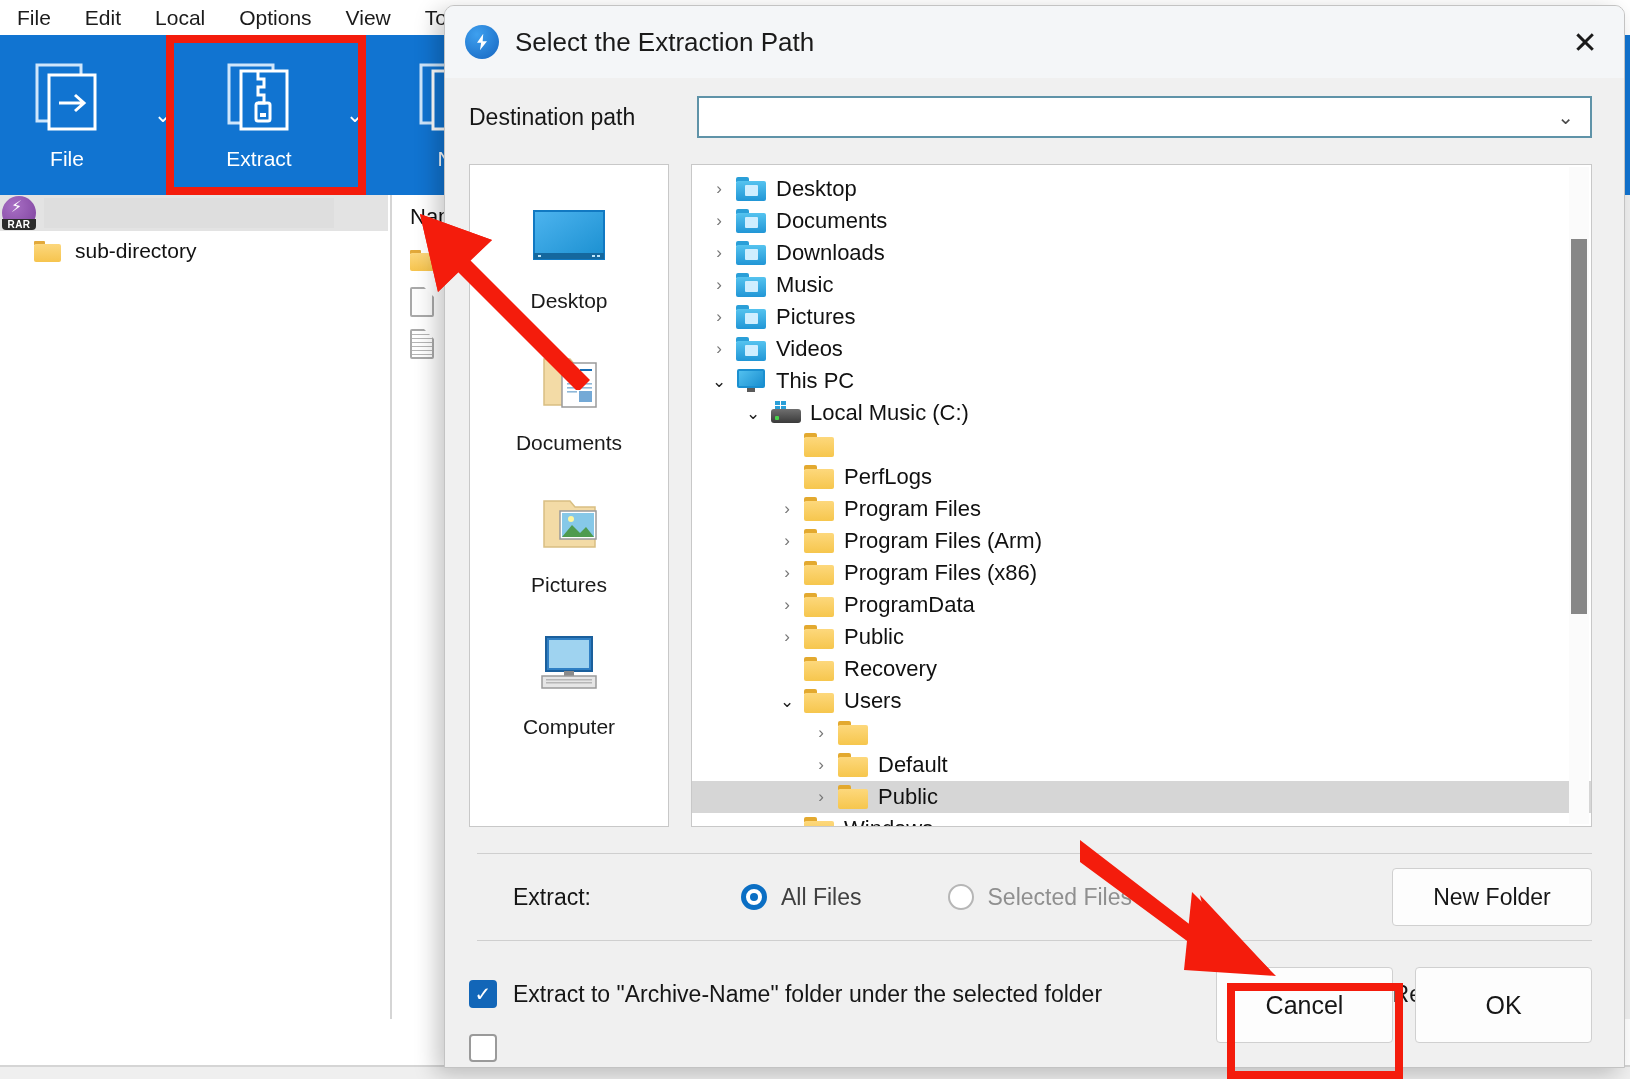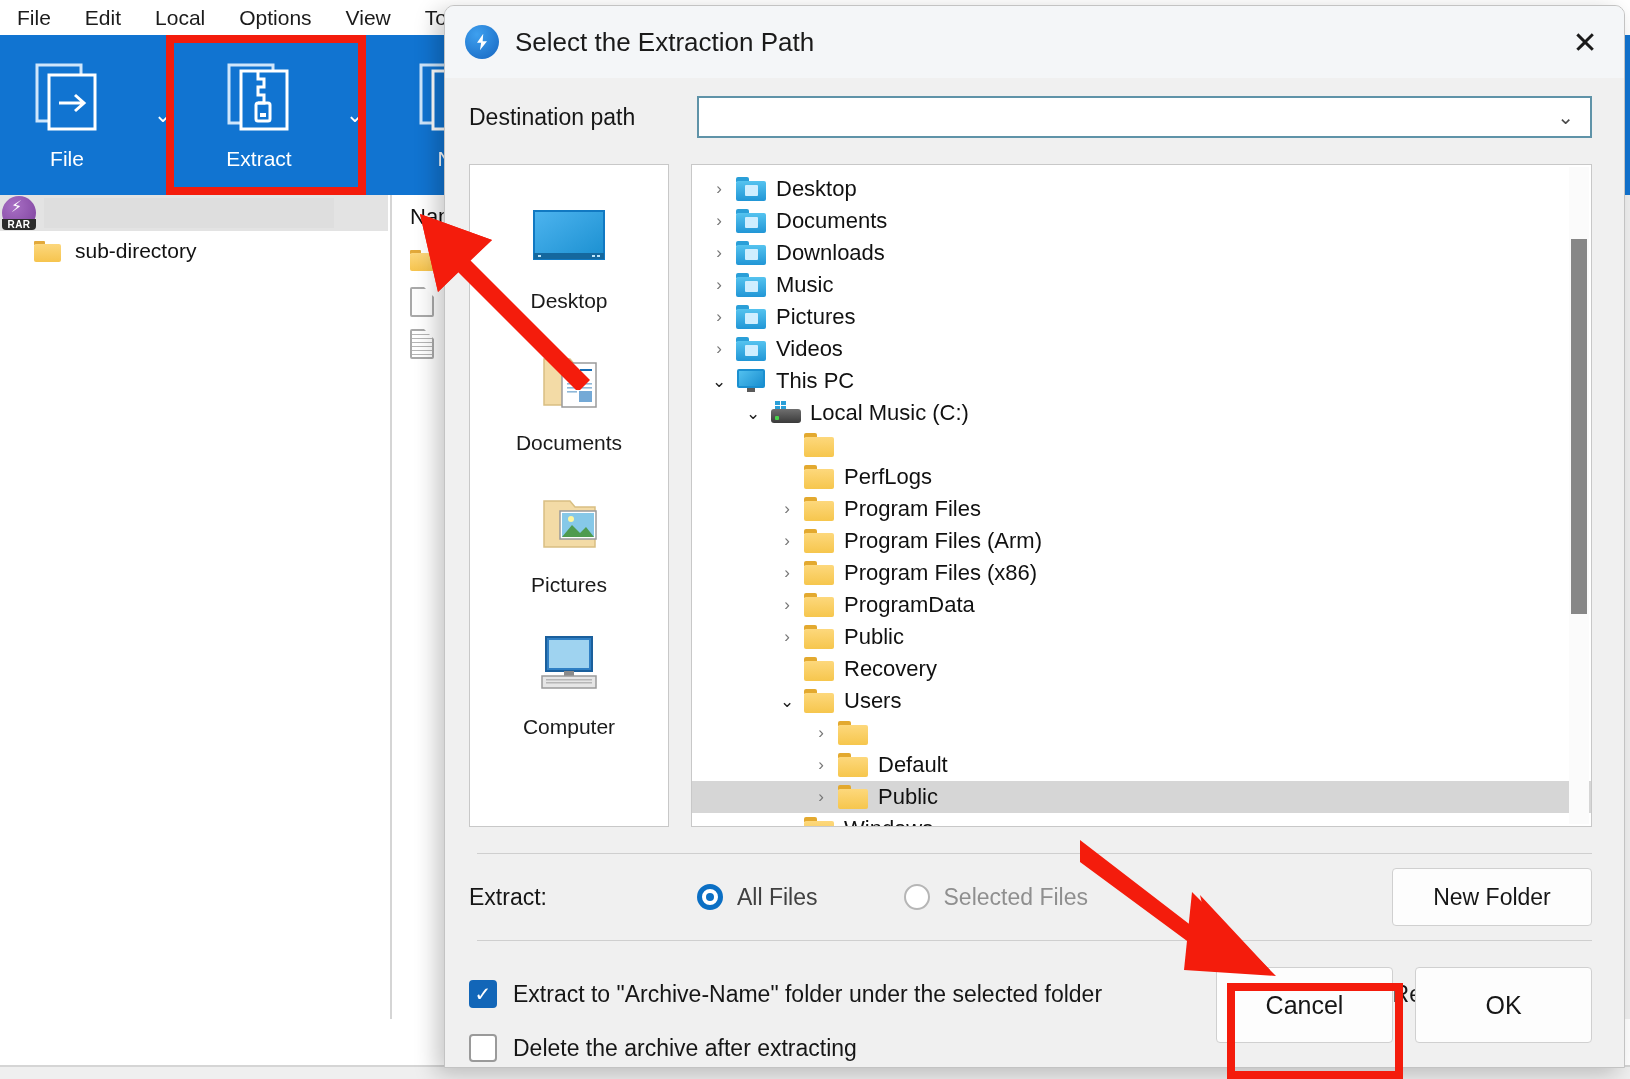--- a/index.html
+++ b/index.html
@@ -275,21 +275,21 @@
     position: absolute; left: 2px; top: 72px;
     width: 16px; height: 375px; background: #878787;
   }
 
   .hr { height: 1px; background: #cfcfcf; margin: 0 32px; }
 
   .extract-row {
     display: flex; align-items: center;
     padding: 0 32px 0 24px; height: 86px; gap: 0;
   }
-  .extract-label { font-size: 23px; color: #161616; width: 228px; }
+  .extract-label { font-size: 23px; color: #161616; width: 228px; margin-left: 44px; }
   .radio {
     display: flex; align-items: center; gap: 14px; font-size: 23px; color: #404040;
   }
   .radio .dot {
     width: 26px; height: 26px; border-radius: 50%;
     border: 5px solid #0b6fc4; background: #fff;
     position: relative; flex: none;
   }
   .radio .dot:after {
     content:""; position:absolute; left:4px; top:4px;
@@ -684,21 +684,20 @@
 
     <div class="hr"></div>
 
     <div class="opts">
       <div class="chk-row">
         <i class="chkbox on">✓</i>
         <span>Extract to "Archive-Name" folder under the selected folder</span>
       </div>
       <div class="chk-row">
         <i class="chkbox"></i>
-        <span>Delete the archive after extracting</span>
       </div>
 
       <div class="remember">
         <i class="chkbox"></i>
         <span>Remember settings</span>
       </div>
     </div>
 
     <div class="footer-btns">
       <span class="dlg-btn">Cancel</span>

